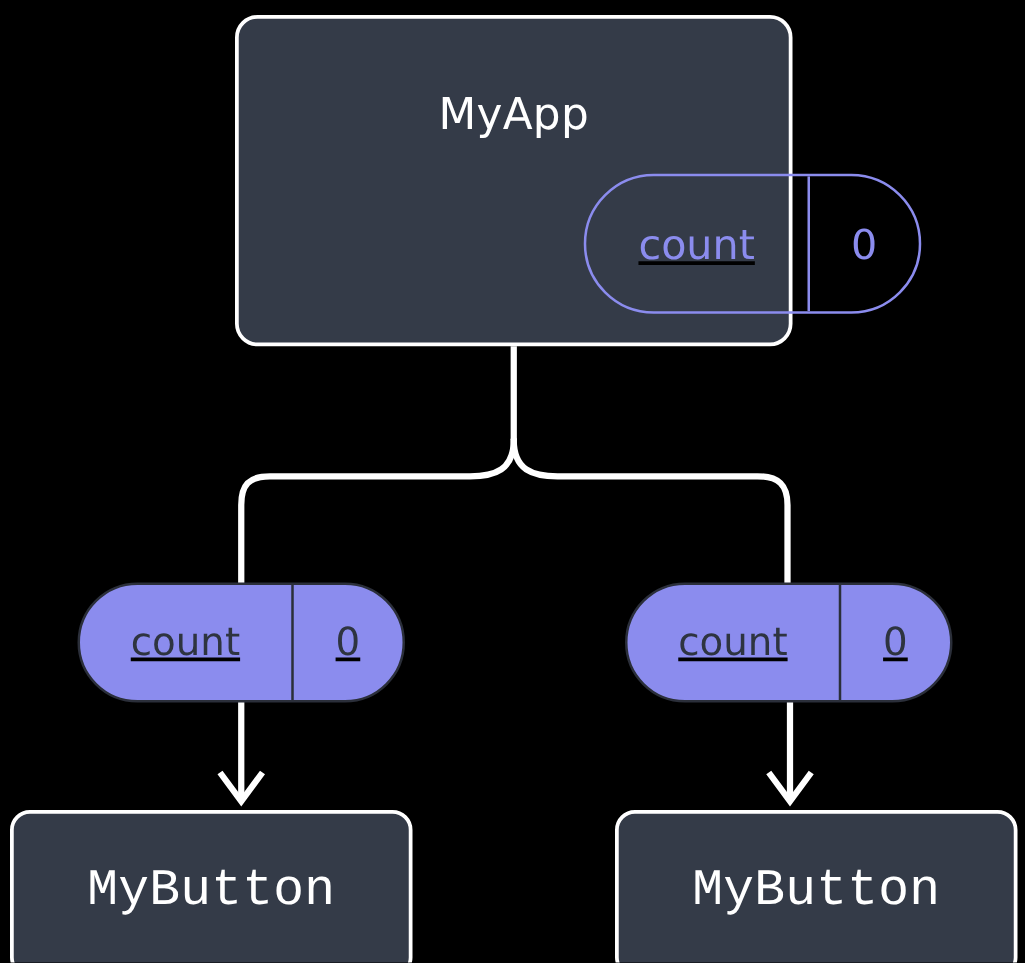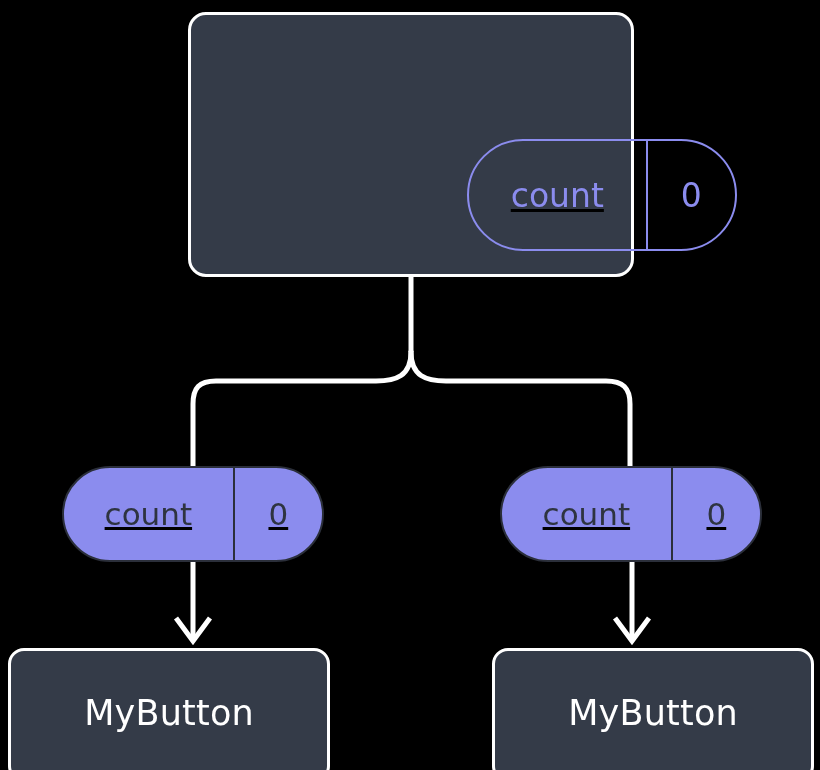--- a/index.html
+++ b/index.html
@@ -80,22 +80,23 @@
     height: 134px;
   }
   #leaf-box-right {
     left: 492px;
     top: 648px;
     width: 322px;
     height: 134px;
   }
   #leaf-box-left .comp-title,
   #leaf-box-right .comp-title {
-    font-size: 35px;
+    font-size: 41px;
     margin-top: -4px;
+    font-family: Liberation Mono, monospace;
   }
 
   
   .pill {
     position: absolute;
     box-sizing: border-box;
     display: flex;
     align-items: stretch;
     border-radius: 999px;
     overflow: hidden;
@@ -176,20 +177,21 @@
     <path d="M 411 352 C 411 376 426 381 446 381 L 606 381 C 623 381 630 388 630 404 L 630 470" fill="none" stroke="#ffffff" stroke-width="5" stroke-linecap="round" stroke-linejoin="round"></path>
 
     <path d="M 193 560 L 193 640" fill="none" stroke="#ffffff" stroke-width="5"></path>
     <path d="M 176 618 L 193 641 L 210 618" fill="none" stroke="#ffffff" stroke-width="5" stroke-linecap="butt" stroke-linejoin="miter"></path>
 
     <path d="M 632 560 L 632 640" fill="none" stroke="#ffffff" stroke-width="5"></path>
     <path d="M 615 618 L 632 641 L 649 618" fill="none" stroke="#ffffff" stroke-width="5" stroke-linecap="butt" stroke-linejoin="miter"></path>
   </svg>
 
   <div id="root-box" class="comp-box">
+    <div id="root-title" class="comp-title">MyApp</div>
 
     <div id="root-pill" class="pill outline">
       <div class="pill-key">count</div>
       <div class="pill-val">0</div>
     </div>
   </div>
 
   <div id="pill-left" class="pill filled">
     <div class="pill-key">count</div>
     <div class="pill-val">0</div>

